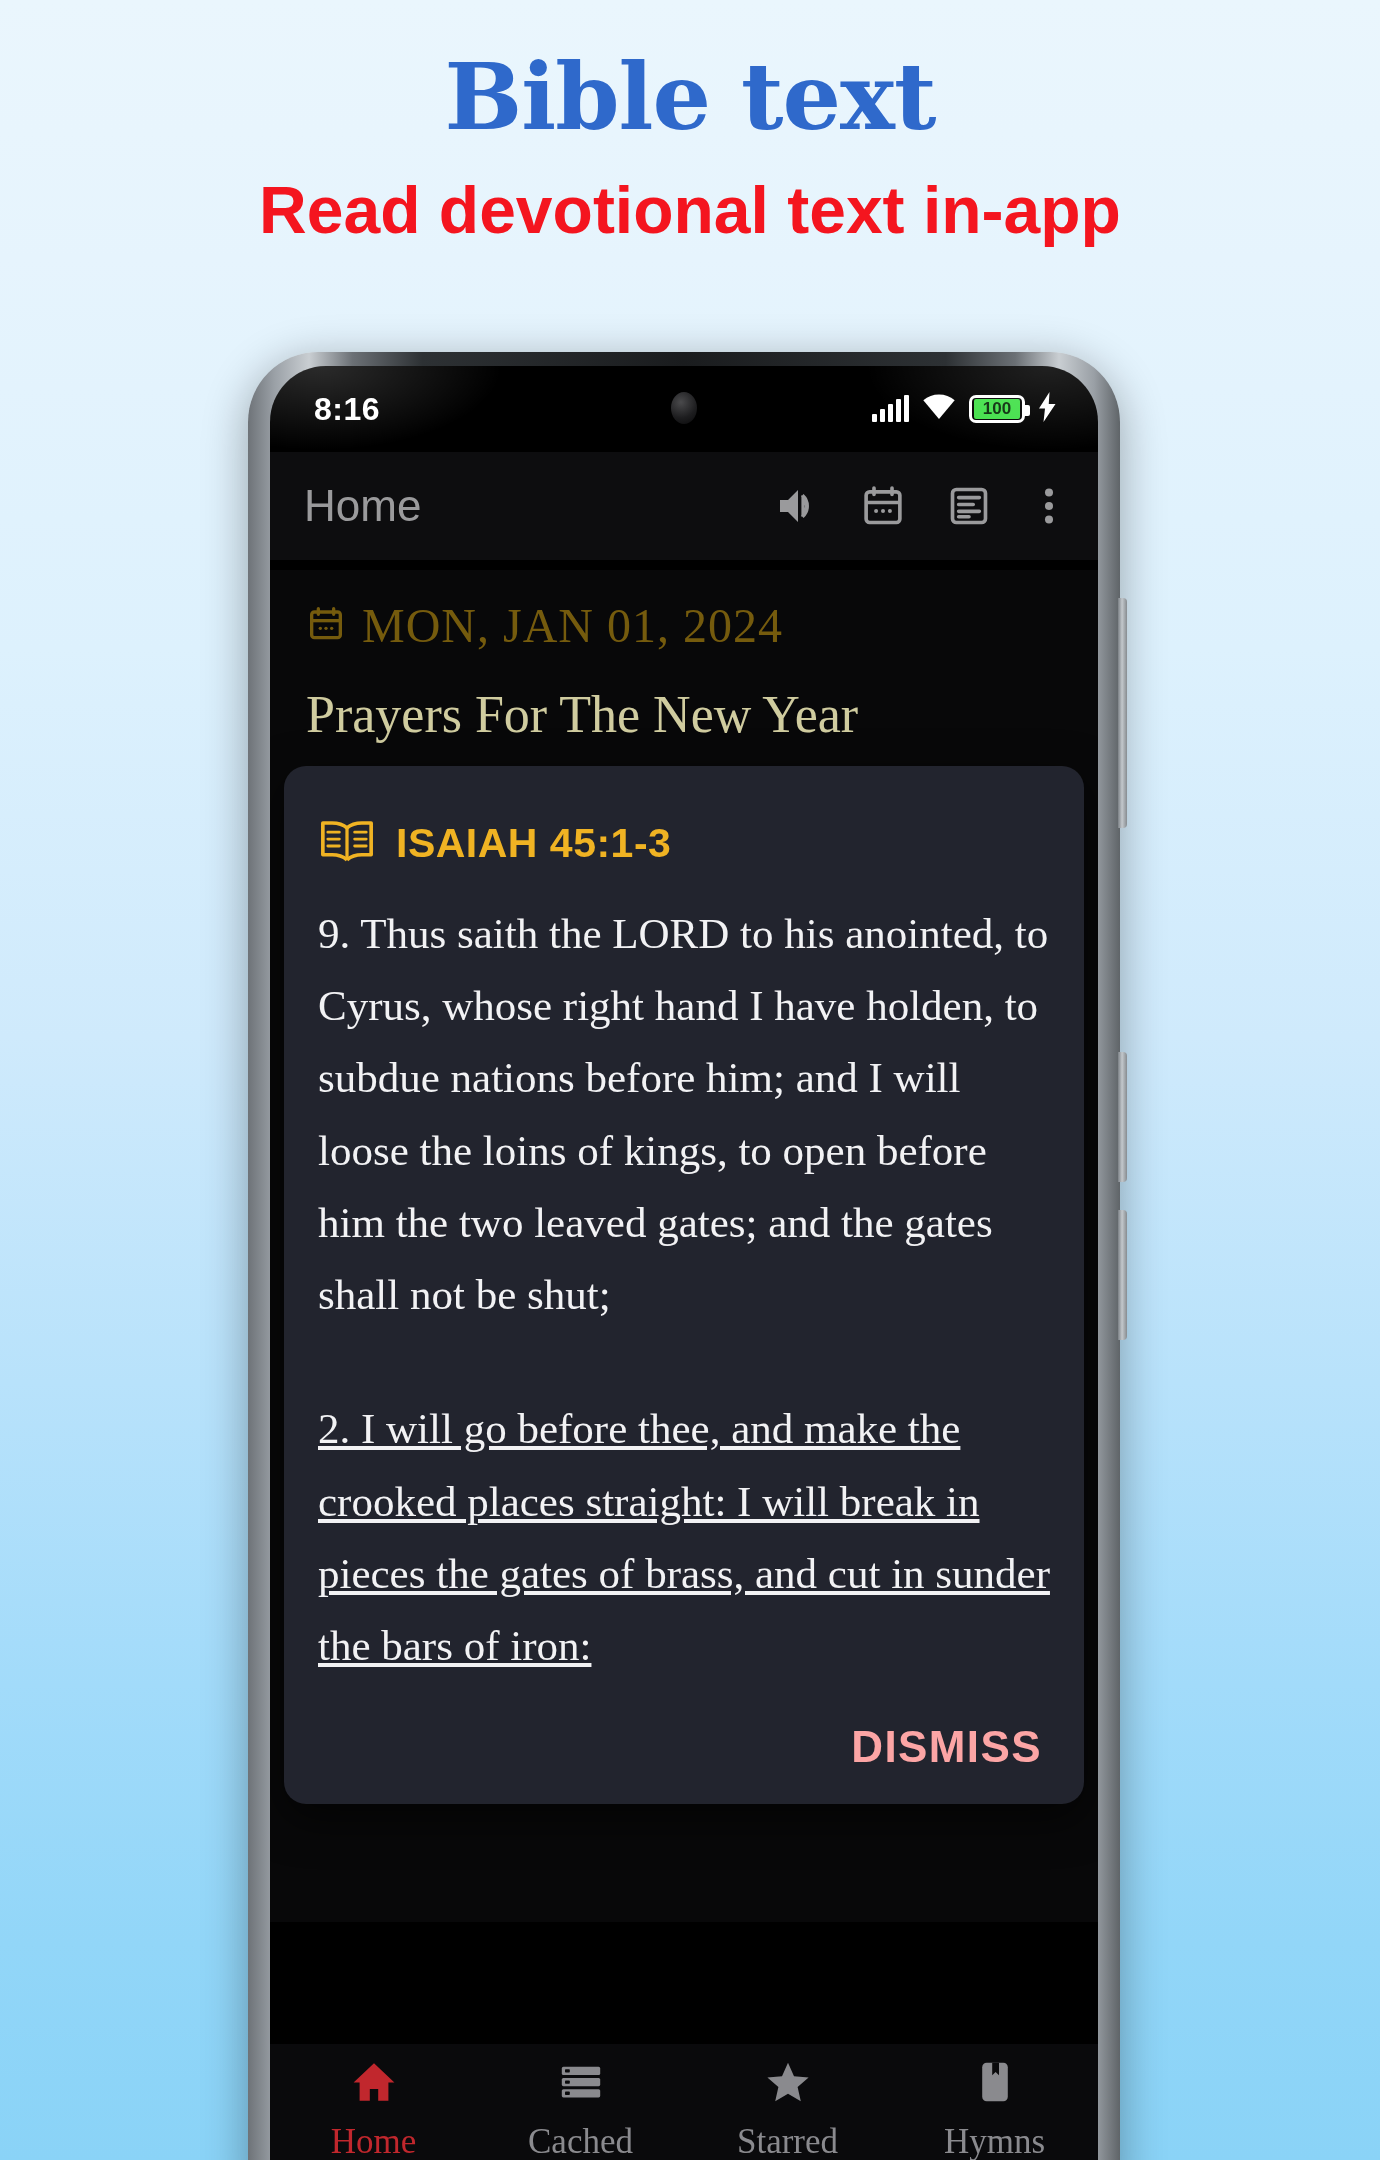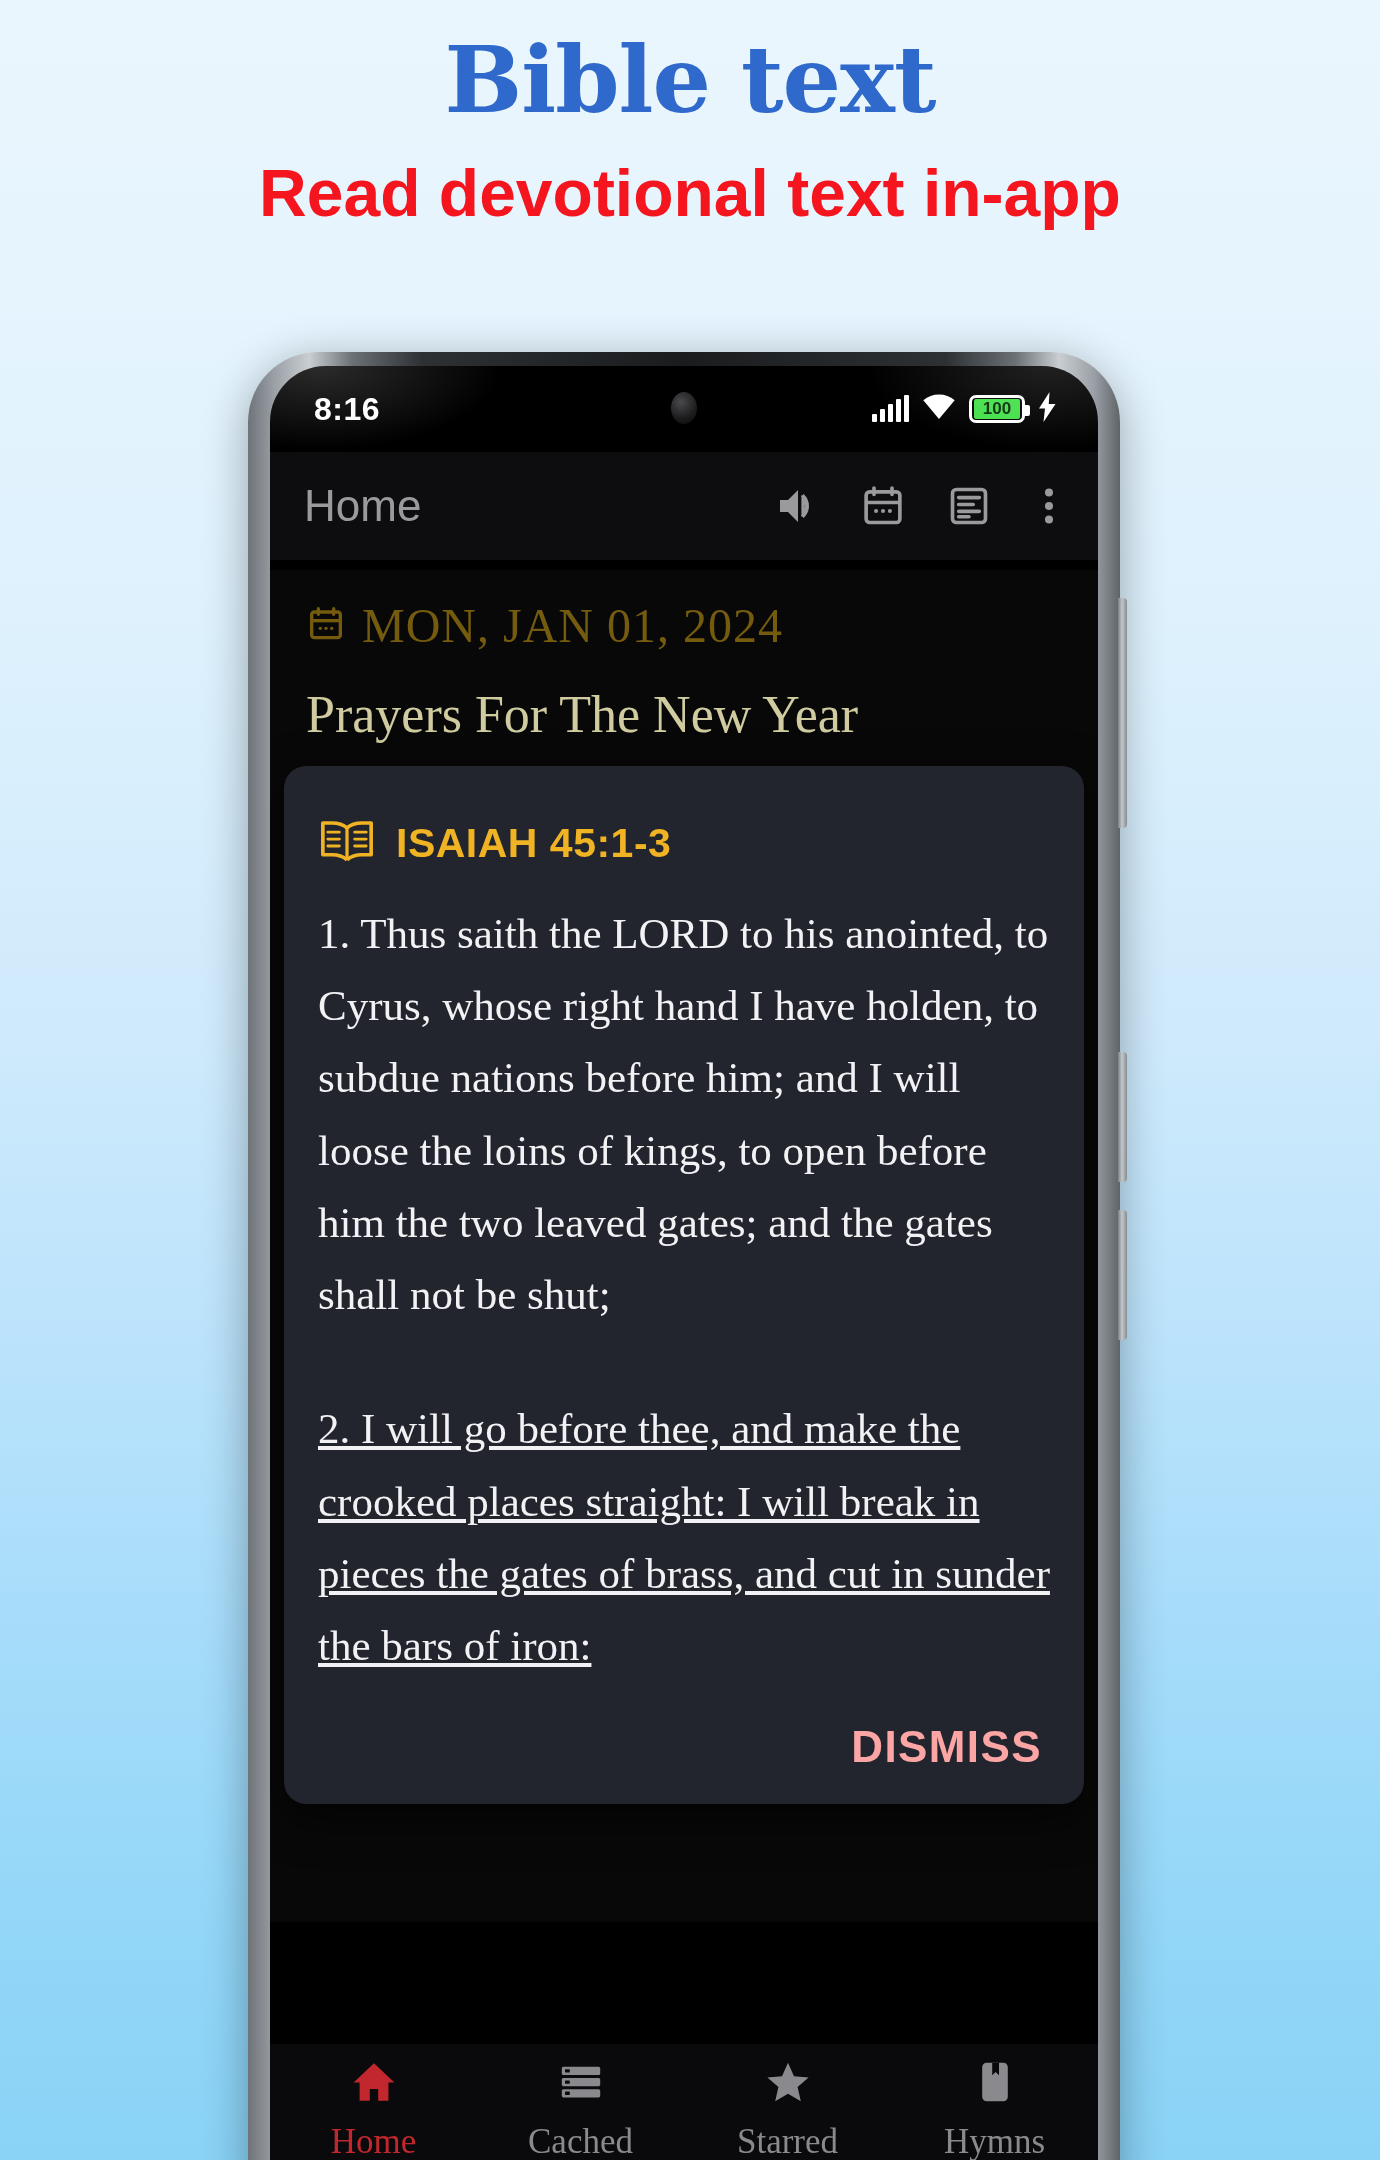--- a/index.html
+++ b/index.html
@@ -26,21 +26,21 @@
 
   
   .promo-title {
     text-align: center;
     font-family: "DejaVu Serif", "Liberation Serif", serif;
     font-weight: bold;
     font-size: 92px;
     line-height: 1;
     letter-spacing: -1px;
     color: #2f69cb;
-    padding-top: 34px;
+    padding-top: 51px;
   }
   .promo-sub {
     text-align: center;
     font-family: Liberation Sans, sans-serif;
     font-size: 66px;
     line-height: 1;
     color: #f4151f;
     padding-top: 34px;
   }
 
@@ -380,21 +380,21 @@
             <svg width="58" height="46" viewBox="0 0 30 24" fill="none" stroke="#f0b323" stroke-width="1.9" stroke-linejoin="round">
               <path d="M15 5.2C13 3.4 10.4 2.6 7.2 2.6H2.4v16.6h4.8c3.2 0 5.8.9 7.8 2.6"></path>
               <path d="M15 5.2c2-1.8 4.6-2.6 7.8-2.6h4.8v16.6h-4.8c-3.2 0-5.8.9-7.8 2.6"></path>
               <path d="M15 5.2v16.6" stroke-width="1.7"></path>
               <path d="M5 7.4h6M5 11h6M5 14.6h6M19 7.4h6M19 11h6M19 14.6h6" stroke-width="1.5" stroke-linecap="round"></path>
             </svg>
           </span>
           <span class="dialog-ref">ISAIAH 45:1-3</span>
         </div>
 
-        <p class="verse">1. Thus saith the LORD to his anointed, to Cyrus, whose right hand I have holden, to subdue nations before him; and I will loose the loins of kings, to open before him the two leaved gates; and the gates shall not be shut;</p>
+        <p class="verse">9. Thus saith the LORD to his anointed, to Cyrus, whose right hand I have holden, to subdue nations before him; and I will loose the loins of kings, to open before him the two leaved gates; and the gates shall not be shut;</p>
         <p class="verse">2. I will go before thee, and make the crooked places straight: I will break in pieces the gates of brass, and cut in sunder the bars of iron:</p>
 
         <div class="dialog-actions">
           <button class="dismiss-btn">DISMISS</button>
         </div>
       </div>
     </div>
 
     <div class="bottomnav">
       <div class="navitem active">

